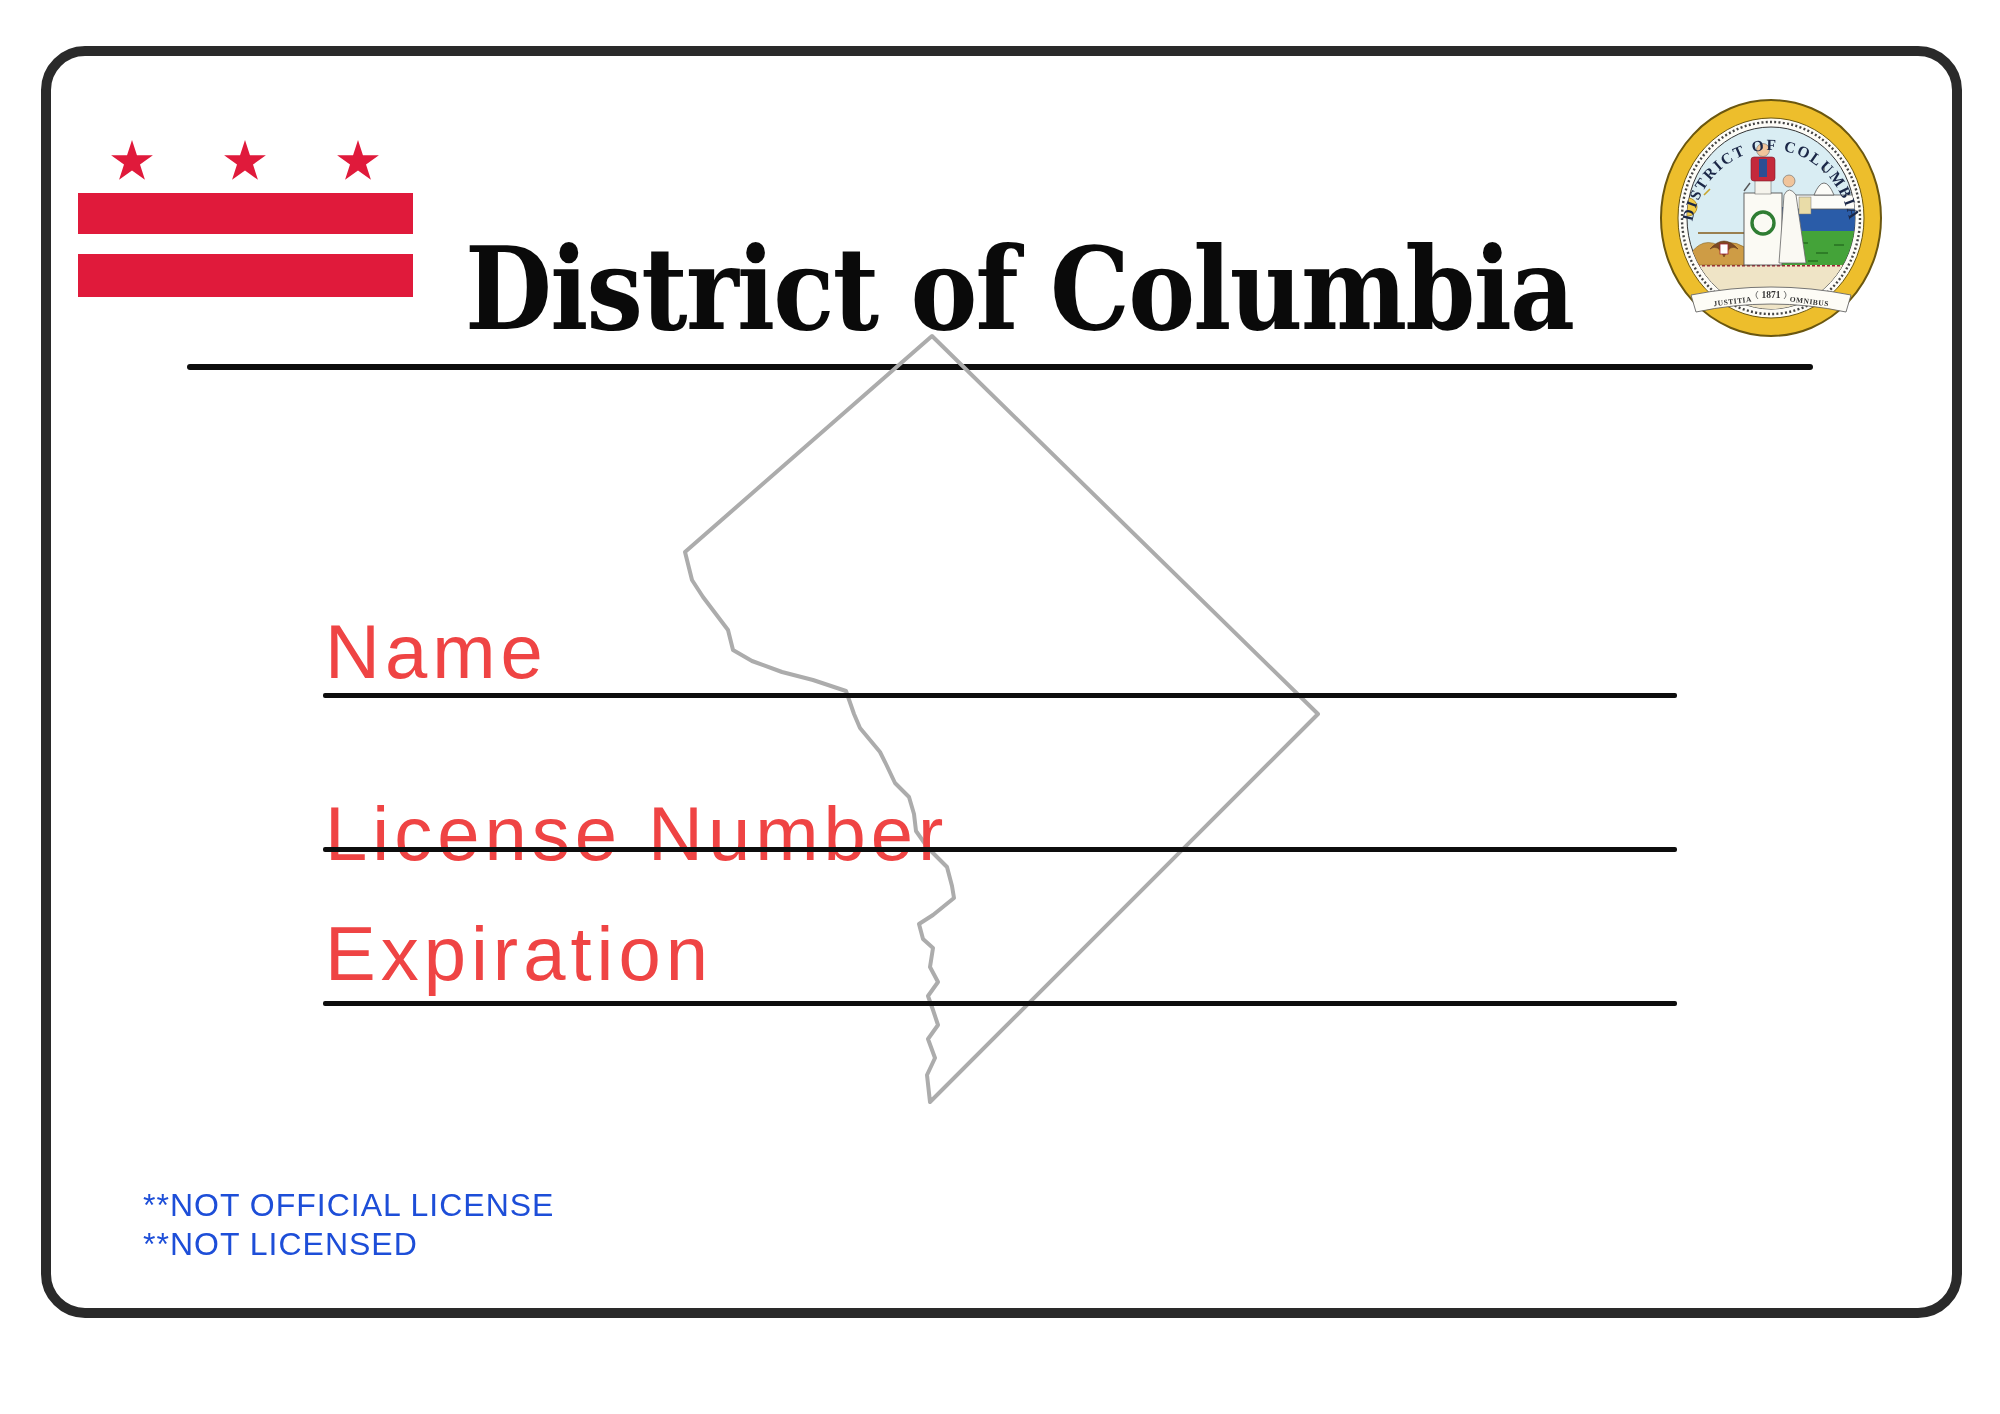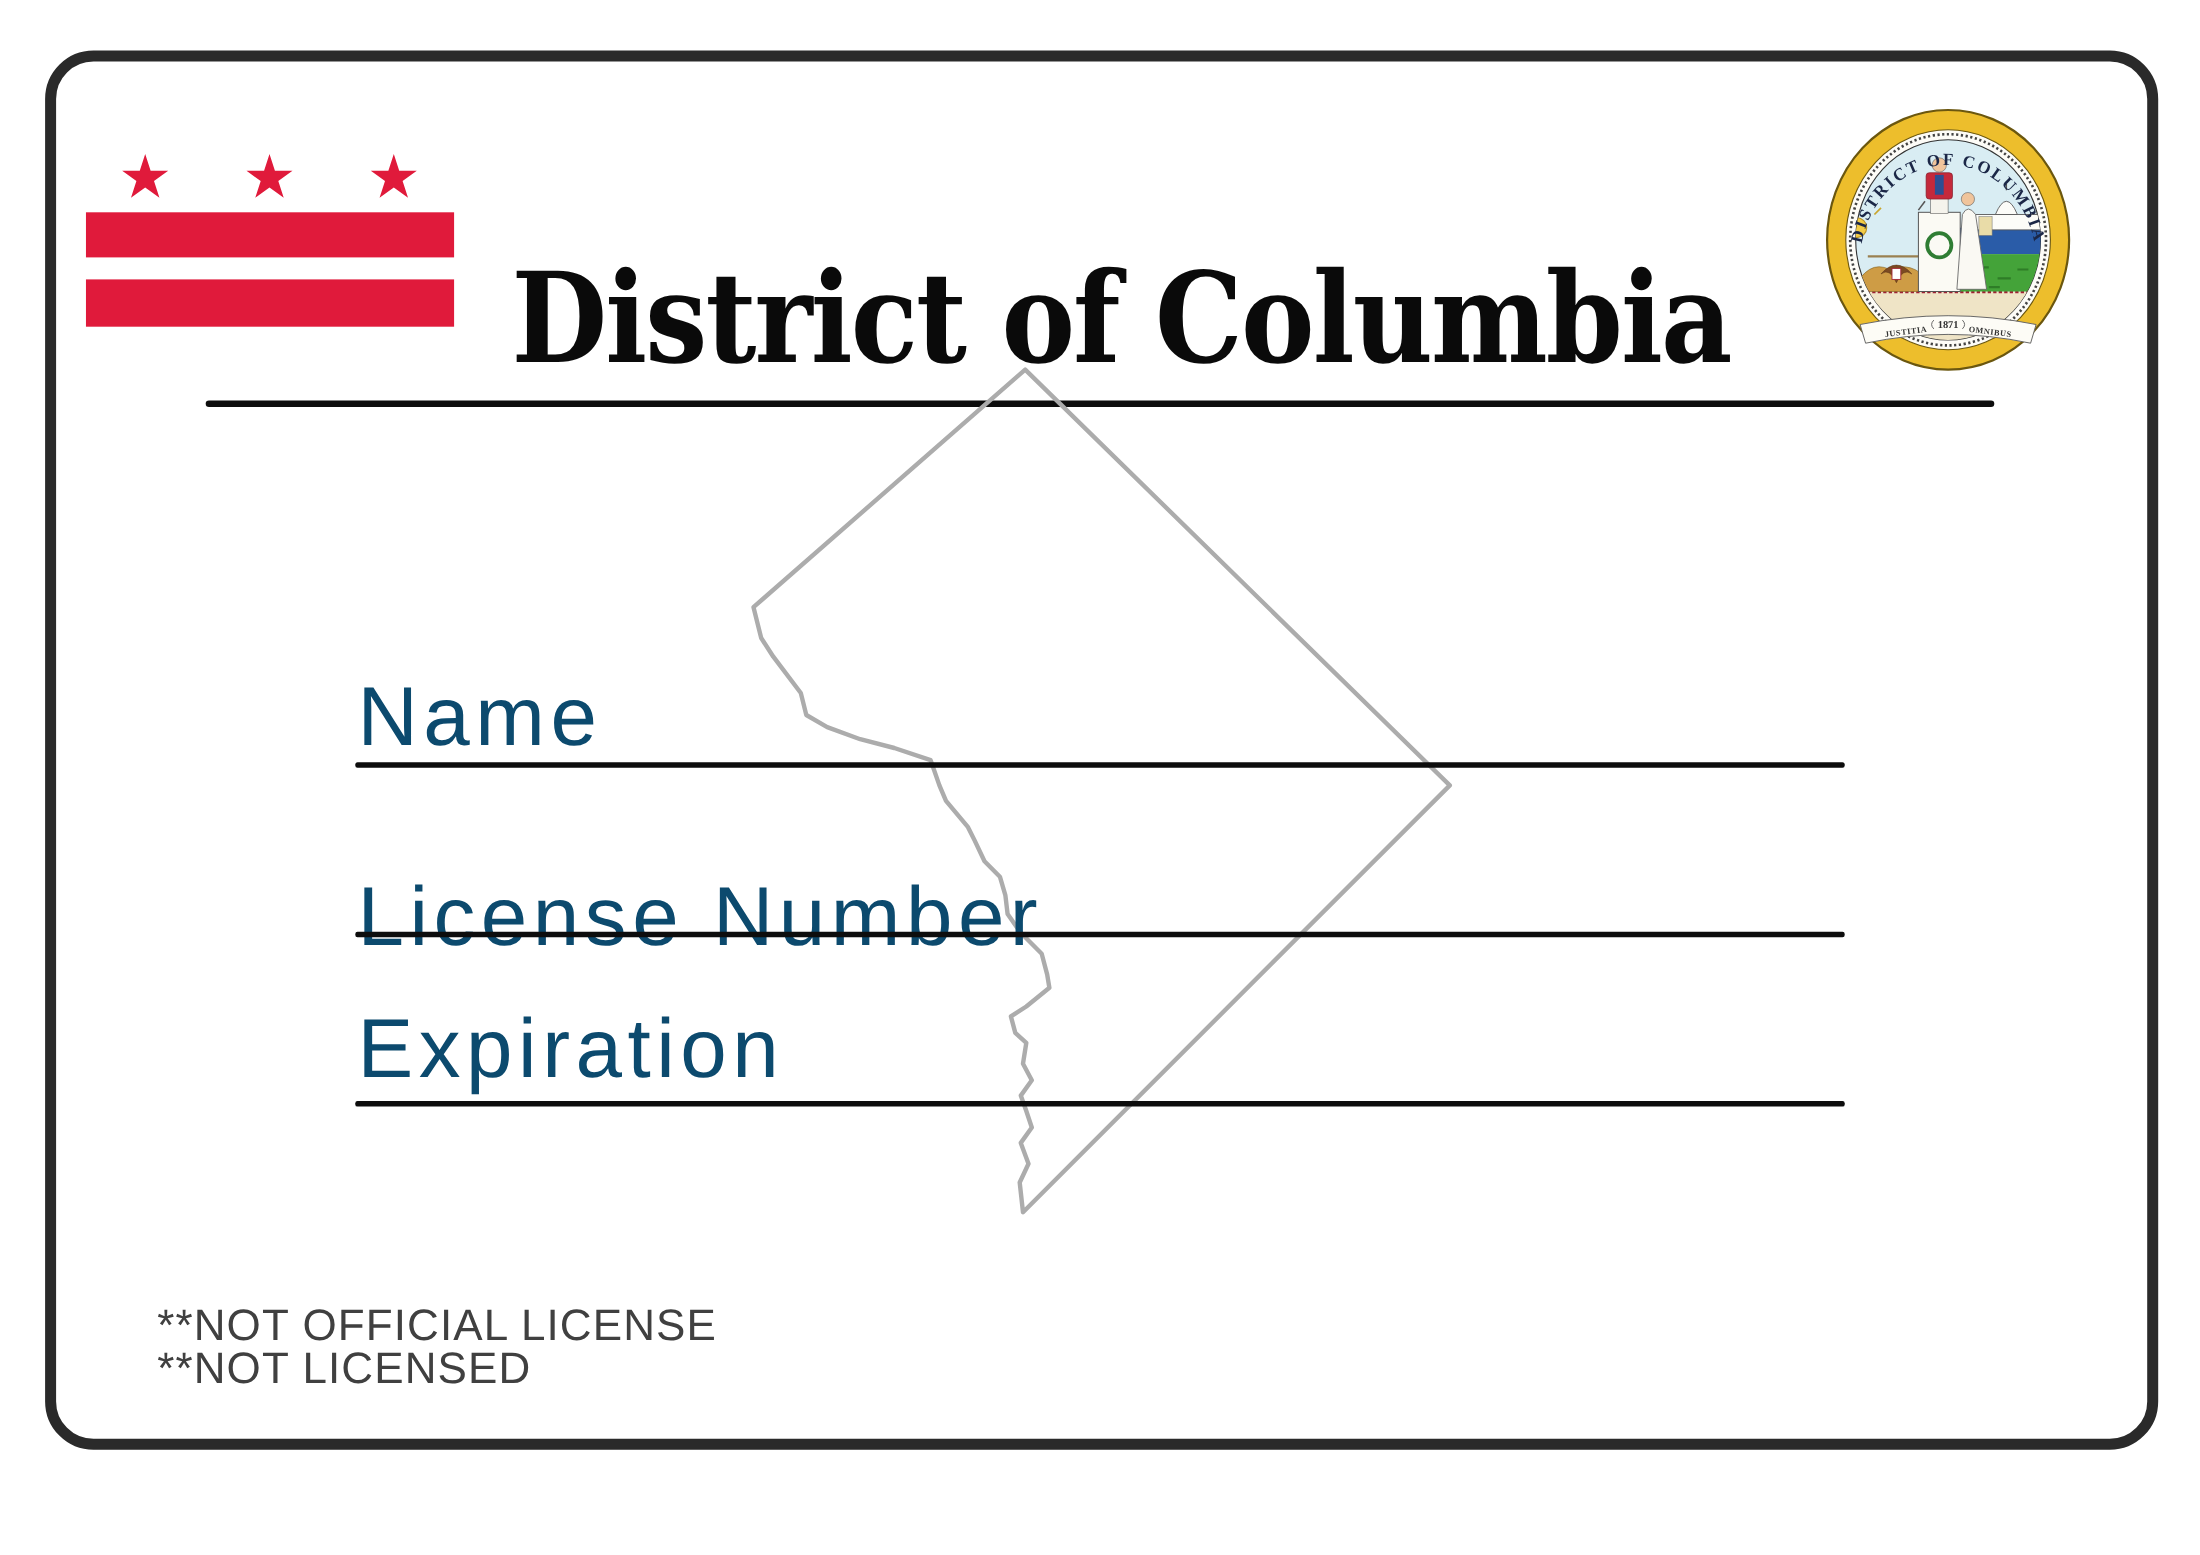--- a/index.html
+++ b/index.html
@@ -16,32 +16,32 @@
     position:absolute;left:390px;top:232px;width:1250px;text-align:center;
     font-family:"DejaVu Serif",serif;font-weight:bold;font-size:114px;line-height:1;
     letter-spacing:-2px;color:#0a0a0a;transform:scaleX(.88);transform-origin:50% 50%;
     white-space:nowrap;
   }
   .title-rule{position:absolute;left:187px;top:364px;width:1626px;height:6px;background:#0d0d0d;border-radius:3px;}
   .seal{position:absolute;left:1658px;top:97px;width:226px;height:242px;}
   .map-watermark{position:absolute;left:0;top:0;width:2000px;height:1414px;pointer-events:none;}
   .field-label{
     position:absolute;left:325px;font-size:76px;line-height:1;letter-spacing:5px;
-    color:#0c4a6e;white-space:nowrap;
+    color:#ef4444;white-space:nowrap;
   }
   .label-name{top:614px;}
   .label-license{top:767px;margin-top:29px;}
   .label-expiration{top:916px;}
   .field-rule{position:absolute;left:323px;width:1354px;height:5px;background:#0d0d0d;border-radius:2px;}
   .rule-name{top:693px;}
   .rule-license{top:847px;}
   .rule-expiration{top:1001px;}
   .disclaimer{
-    position:absolute;left:143px;top:1186px;font-size:40px;line-height:39px;
-    letter-spacing:1px;color:#404040;
+    position:absolute;left:143px;top:1186px;font-size:32px;line-height:39px;
+    letter-spacing:1px;color:#1d4ed8;
   }
   .seal-ring-text{font-family:"Liberation Serif",serif;font-weight:bold;}
   .seal-banner-text{font-family:"Liberation Serif",serif;font-weight:bold;}
 </style>
 </head>
 <body>
 
 <div class="page">
 
   <div class="card-border"></div>

